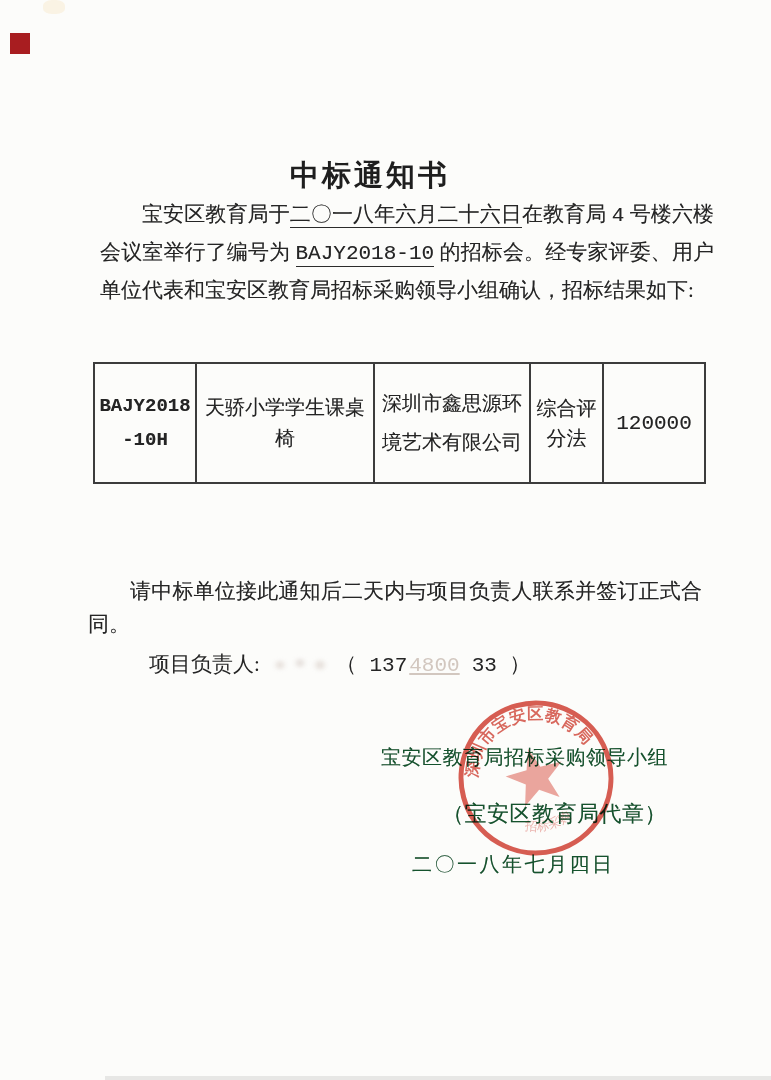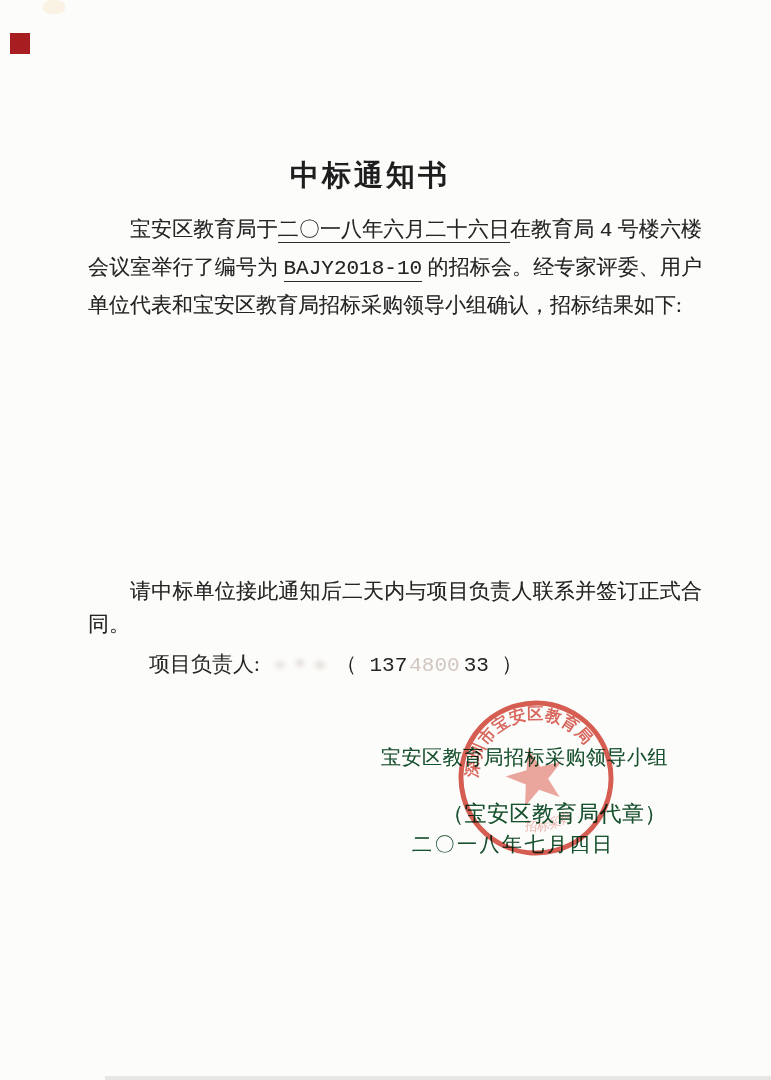--- a/index.html
+++ b/index.html
@@ -9,21 +9,21 @@
     font-family:"Liberation Serif","DejaVu Serif",serif;
     color:#282828;
   }
   .abs{position:absolute;}
   #corner-mark{left:10px;top:33px;width:20px;height:21px;background:#a81d20;}
   #scan-blob{left:43px;top:0;width:22px;height:14px;background:#faf3e4;border-radius:40%;}
   #doc-title{left:0;top:156px;width:740px;text-align:center;
     font-size:29px;font-weight:bold;letter-spacing:3px;color:#1e1e1e;}
   .para{left:88px;width:614px;font-size:21px;text-align:justify;text-indent:42px;
     color:#252525;text-shadow:0 0 .4px rgba(40,40,40,.35);}
-  #para1{top:211px;line-height:37px;}
+  #para1{top:196px;line-height:37px;margin-left:12px;}
   #para2{top:576px;line-height:33px;font-family:Liberation Mono, monospace;}
   .u{border-bottom:1.5px solid #2b2b2b;padding-bottom:1px;}
   .mono{font-family:"Liberation Mono","DejaVu Sans Mono",monospace;white-space:nowrap;}
   
   #result-table{left:93px;top:362px;border-collapse:collapse;table-layout:fixed;
     text-shadow:0 0 .4px rgba(40,40,40,.35);}
   #result-table td{border:2px solid #3c3c3c;padding:0;vertical-align:middle;
     text-align:center;color:#242424;}
   #result-table .hdr{font-weight:bold;font-size:20px;line-height:32px;}
   #result-table .hdr-sub{font-weight:bold;font-size:17px;line-height:26px;letter-spacing:1px;}
@@ -36,26 +36,26 @@
   td.c-method{font-size:20px;line-height:30px;padding:0 10px;}
   td.c-amount{font-family:"Liberation Mono","DejaVu Sans Mono",monospace;font-size:21px;}
   
   #manager-line{left:149px;top:650px;font-size:21px;color:#252525;white-space:nowrap;}
   #manager-name-smudge{display:inline-block;width:62px;height:22px;vertical-align:-4px;
     margin:0 6px 0 8px;border-radius:6px;opacity:.65;filter:blur(2px);
     background:
       radial-gradient(9px 8px at 12px 12px,#cdbfb6 0%,rgba(205,191,182,0) 70%),
       radial-gradient(9px 8px at 32px 10px,#c9bcb6 0%,rgba(201,188,182,0) 70%),
       radial-gradient(10px 9px at 52px 12px,#cdbfb6 0%,rgba(205,191,182,0) 70%);}
-  #phone-hidden{color:#d2c7bf;margin:0 4px 0 2px;}
+  #phone-hidden{color:#d2c7bf;margin:0 12px 0 2px;text-decoration:underline;}
   
   .closing{color:#14532d;text-shadow:0 0 .4px rgba(40,40,40,.35);white-space:nowrap;}
   #closing-org{left:381px;top:744px;font-size:20px;letter-spacing:.5px;}
   #closing-behalf{left:442px;top:799px;font-size:22px;letter-spacing:.5px;}
-  #closing-date{left:412px;top:831px;font-size:20px;letter-spacing:2.5px;}
+  #closing-date{left:412px;top:851px;font-size:20px;letter-spacing:2.5px;}
   
   #seal{left:455px;top:697px;width:162px;height:162px;mix-blend-mode:multiply;
     opacity:.92;filter:blur(.3px);z-index:5;}
   #page-edge-bottom{left:105px;right:0;bottom:0;height:4px;background:#e7e7e5;}
 </style>
 </head>
 <body>
 
 <div id="corner-mark" class="abs"></div>
 <div id="scan-blob" class="abs"></div>
@@ -66,20 +66,30 @@
 
 <table id="result-table" class="abs">
   <colgroup>
     <col style="width:102px">
       <col style="width:178px">
       <col style="width:156px">
     <col style="width:73px">
       <col style="width:102px">
   </colgroup>
   <tbody>
+  <tr class="data-row">
+    <td class="c-no">
+      <div>BAJY2018</div>
+      <div>-10H</div>
+    </td>
+    <td class="c-name">天骄小学学生课桌椅</td>
+    <td class="c-winner">深圳市鑫思源环境艺术有限公司</td>
+    <td class="c-method">综合评分法</td>
+    <td class="c-amount">120000</td>
+  </tr>
 </tbody>
   </table>
 
 <div id="para2" class="abs para">请中标单位接此通知后二天内与项目负责人联系并签订正式合同。</div>
 
 <div id="manager-line" class="abs"><span>项目负责人:</span><span id="manager-name-smudge"></span><span class="mono">（ 137</span><span id="phone-hidden" class="mono">4800</span><span class="mono">33 ）</span></div>
 
 <div id="closing-org" class="abs closing">宝安区教育局招标采购领导小组</div>
 <div id="closing-behalf" class="abs closing">（宝安区教育局代章）</div>
 <div id="closing-date" class="abs closing">二〇一八年七月四日</div>

